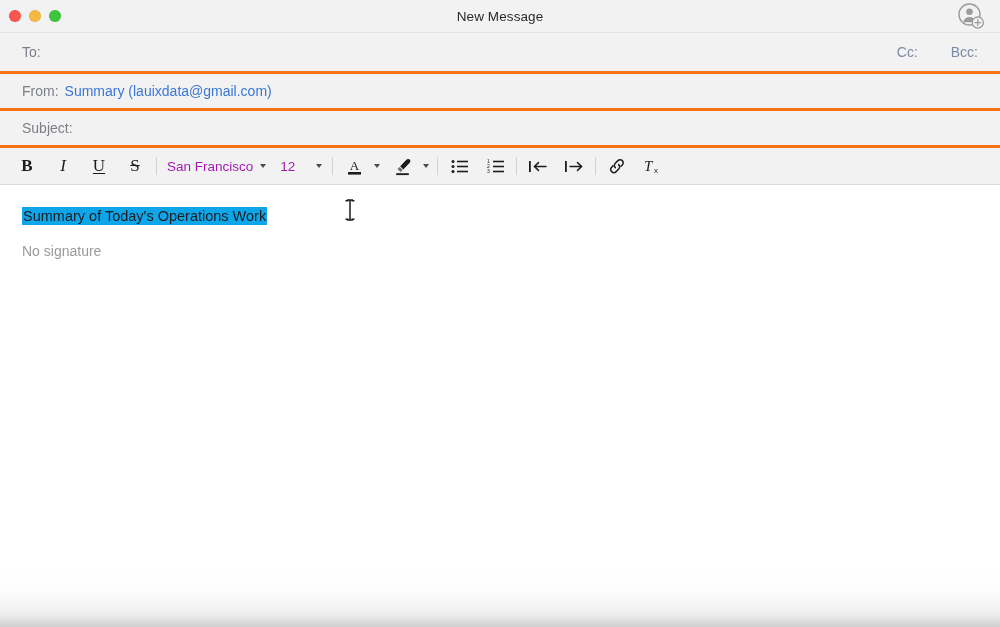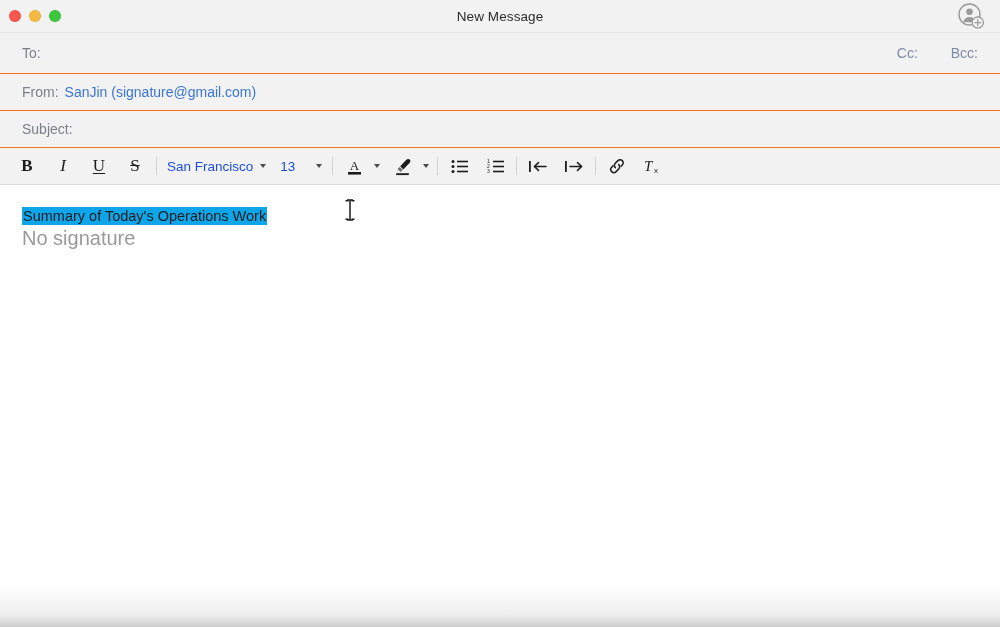--- a/index.html
+++ b/index.html
@@ -71,21 +71,21 @@
   .add-contact {
     width: 30px;
     height: 30px;
     display: block;
   }
 
   
   .field-row {
     min-height: 37px;
     background: #f2f2f2;
-    border-bottom: 1px solid #f97316;
+    border-bottom: 3px solid #f97316;
     display: flex;
     align-items: center;
     padding: 0 22px;
     box-sizing: border-box;
     position: relative;
   }
   .field-row.to      { height: 41px; }
   .field-row.from    { height: 37px; }
   .field-row.subject { height: 36px; align-items: center; }
 
@@ -158,21 +158,21 @@
     background: #d2d2d2;
     margin: 0 8px;
   }
   .tb-gap { width: 10px; }
 
   .tb-select {
     display: inline-flex;
     align-items: center;
     gap: 7px;
     font-size: 13.5px;
-    color: #1d4ed8;
+    color: #a21caf;
     white-space: nowrap;
     padding: 0 2px;
   }
   .caret {
     width: 0; height: 0;
     border-left: 3.5px solid transparent;
     border-right: 3.5px solid transparent;
     border-top: 4.5px solid #4a4a4a;
     display: inline-block;
   }
@@ -191,21 +191,22 @@
   }
   .compose-text {
     font-size: 14.5px;
     color: #1d1d1f;
     line-height: 1.35;
     display: inline;
     background: #0ea5e9;
     padding: 1px 1px;
   }
   .signature {
-    font-size: 20px;
+    margin-top: 16px;
+    font-size: 14px;
     color: #9a9a9a;
   }
 
   .ibeam {
     position: absolute;
     left: 343px;
     top: 14px;
     width: 14px;
     height: 22px;
     pointer-events: none;
@@ -251,21 +252,21 @@
     <span class="field-label">To:</span>
     <input class="field-input" type="text" value="" placeholder="" style="">
     <div class="cc-bcc">
       <span>Cc:</span>
       <span>Bcc:</span>
     </div>
   </div>
 
   <div class="field-row from">
     <span class="field-label">From:</span>
-    <span class="field-value">SanJin (signature@gmail.com)</span>
+    <span class="field-value">Summary (lauixdata@gmail.com)</span>
   </div>
 
   <div class="field-row subject">
     <span class="field-label">Subject:</span>
     <input class="field-input" type="text" value="" placeholder="" style="">
   </div>
 
   <div class="toolbar">
 
     <span class="tb-btn style-letter tb-b">B</span>
@@ -279,21 +280,21 @@
     <span class="tb-sep"></span>
 
     <span class="tb-select">
       <span>San Francisco</span>
       <span class="caret"></span>
     </span>
 
     <span class="tb-gap"></span>
 
     <span class="tb-select">
-      <span>13</span>
+      <span>12</span>
       <span class="caret" style="margin-left:14px"></span>
     </span>
 
     <span class="tb-sep"></span>
 
     <span class="tb-combo">
       <span class="tb-btn">
         <svg width="17" height="19" viewBox="0 0 17 19">
           <text x="8.5" y="13" font-family="Liberation Serif, serif" font-size="13" fill="#1d1d1f" text-anchor="middle">A</text>
           <rect x="2" y="15" width="13" height="2.6" fill="#1d1d1f"></rect>

